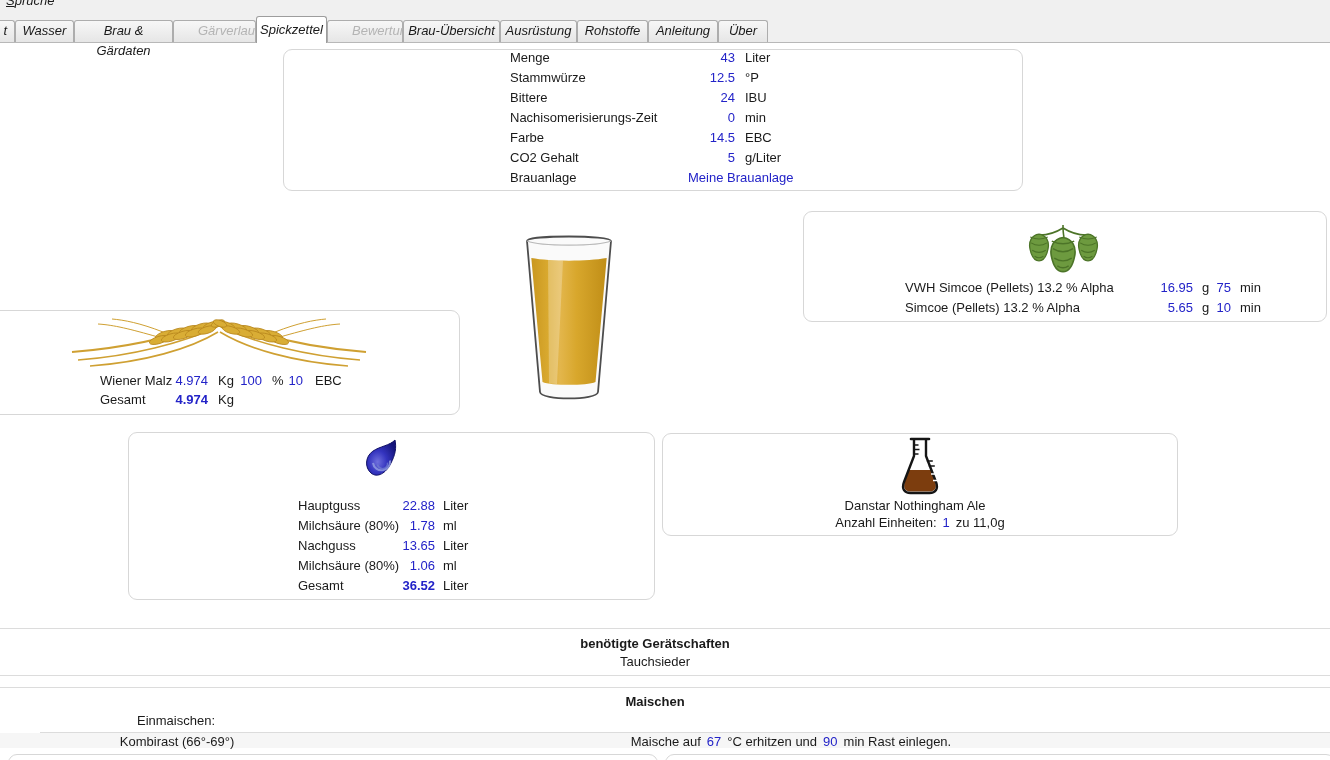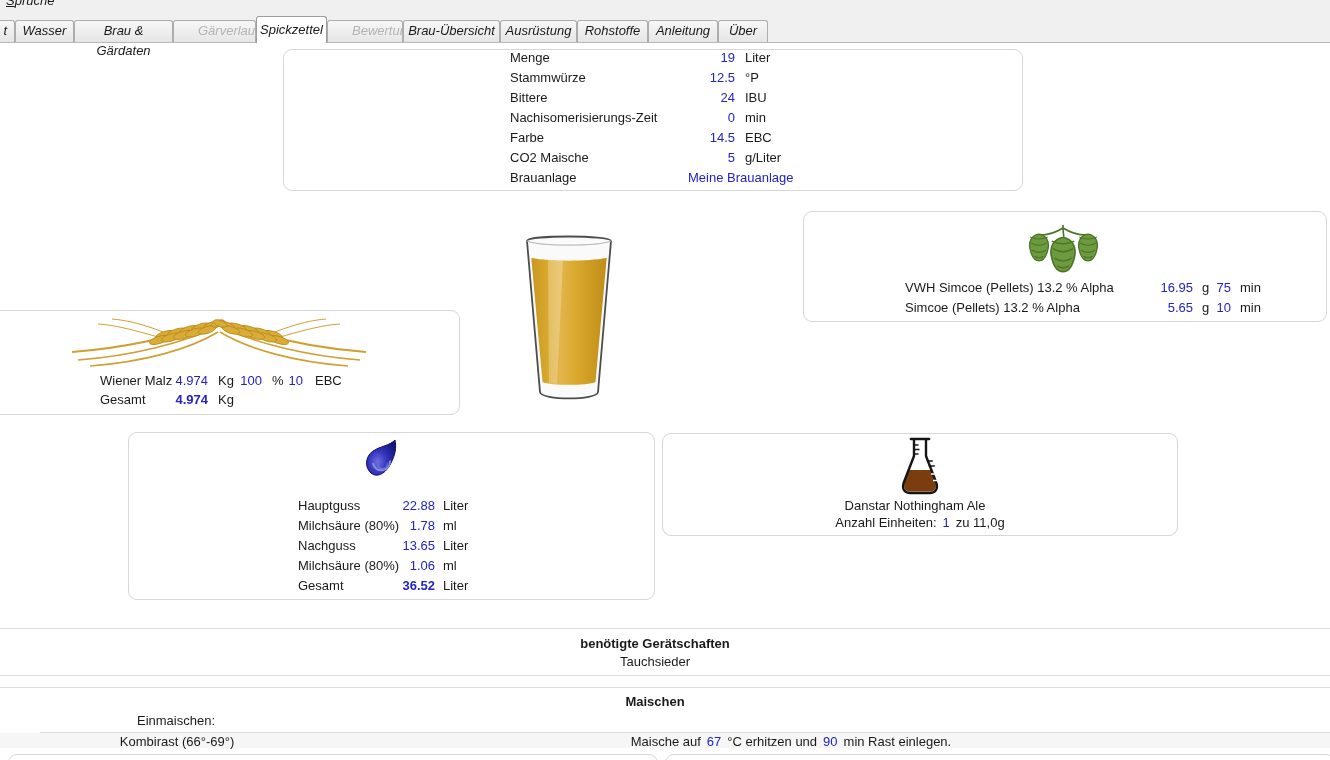--- a/index.html
+++ b/index.html
@@ -51,35 +51,35 @@
     <div class="tab" style="left:403px;width:97px">Brau-Übersicht</div>
     <div class="tab" style="left:500px;width:77px">Ausrüstung</div>
     <div class="tab" style="left:577px;width:71px">Rohstoffe</div>
     <div class="tab" style="left:648px;width:70px">Anleitung</div>
     <div class="tab" style="left:718px;width:50px">Über</div>
     <div class="tabline"></div>
   </div>
 
   <div class="box" style="left:283px;top:49px;width:740px;height:142px"></div>
   <span class="abs" style="left:510px;top:49px">Menge</span>
-  <span class="abs r blue" style="left:655px;top:49px;width:80px">19</span>
+  <span class="abs r blue" style="left:655px;top:49px;width:80px">43</span>
   <span class="abs" style="left:745px;top:49px">Liter</span>
   <span class="abs" style="left:510px;top:69px">Stammwürze</span>
   <span class="abs r blue" style="left:655px;top:69px;width:80px">12.5</span>
   <span class="abs" style="left:745px;top:69px">°P</span>
   <span class="abs" style="left:510px;top:89px">Bittere</span>
   <span class="abs r blue" style="left:655px;top:89px;width:80px">24</span>
   <span class="abs" style="left:745px;top:89px">IBU</span>
   <span class="abs" style="left:510px;top:109px">Nachisomerisierungs-Zeit</span>
   <span class="abs r blue" style="left:655px;top:109px;width:80px">0</span>
   <span class="abs" style="left:745px;top:109px">min</span>
   <span class="abs" style="left:510px;top:129px">Farbe</span>
   <span class="abs r blue" style="left:655px;top:129px;width:80px">14.5</span>
   <span class="abs" style="left:745px;top:129px">EBC</span>
-  <span class="abs" style="left:510px;top:149px">CO2 Maische</span>
+  <span class="abs" style="left:510px;top:149px">CO2 Gehalt</span>
   <span class="abs r blue" style="left:655px;top:149px;width:80px">5</span>
   <span class="abs" style="left:745px;top:149px">g/Liter</span>
   <span class="abs" style="left:510px;top:169px">Brauanlage</span>
   <span class="abs blue" style="left:688px;top:169px">Meine Brauanlage</span>
 
   <svg class="icon" style="left:517px;top:232px" width="104" height="176" viewBox="0 0 104 176">
     <defs>
       <linearGradient id="bg1" x1="0" y1="0" x2="1" y2="0">
         <stop offset="0%" stop-color="#c9971f"></stop>
           <stop offset="22%" stop-color="#d9a92f"></stop>

